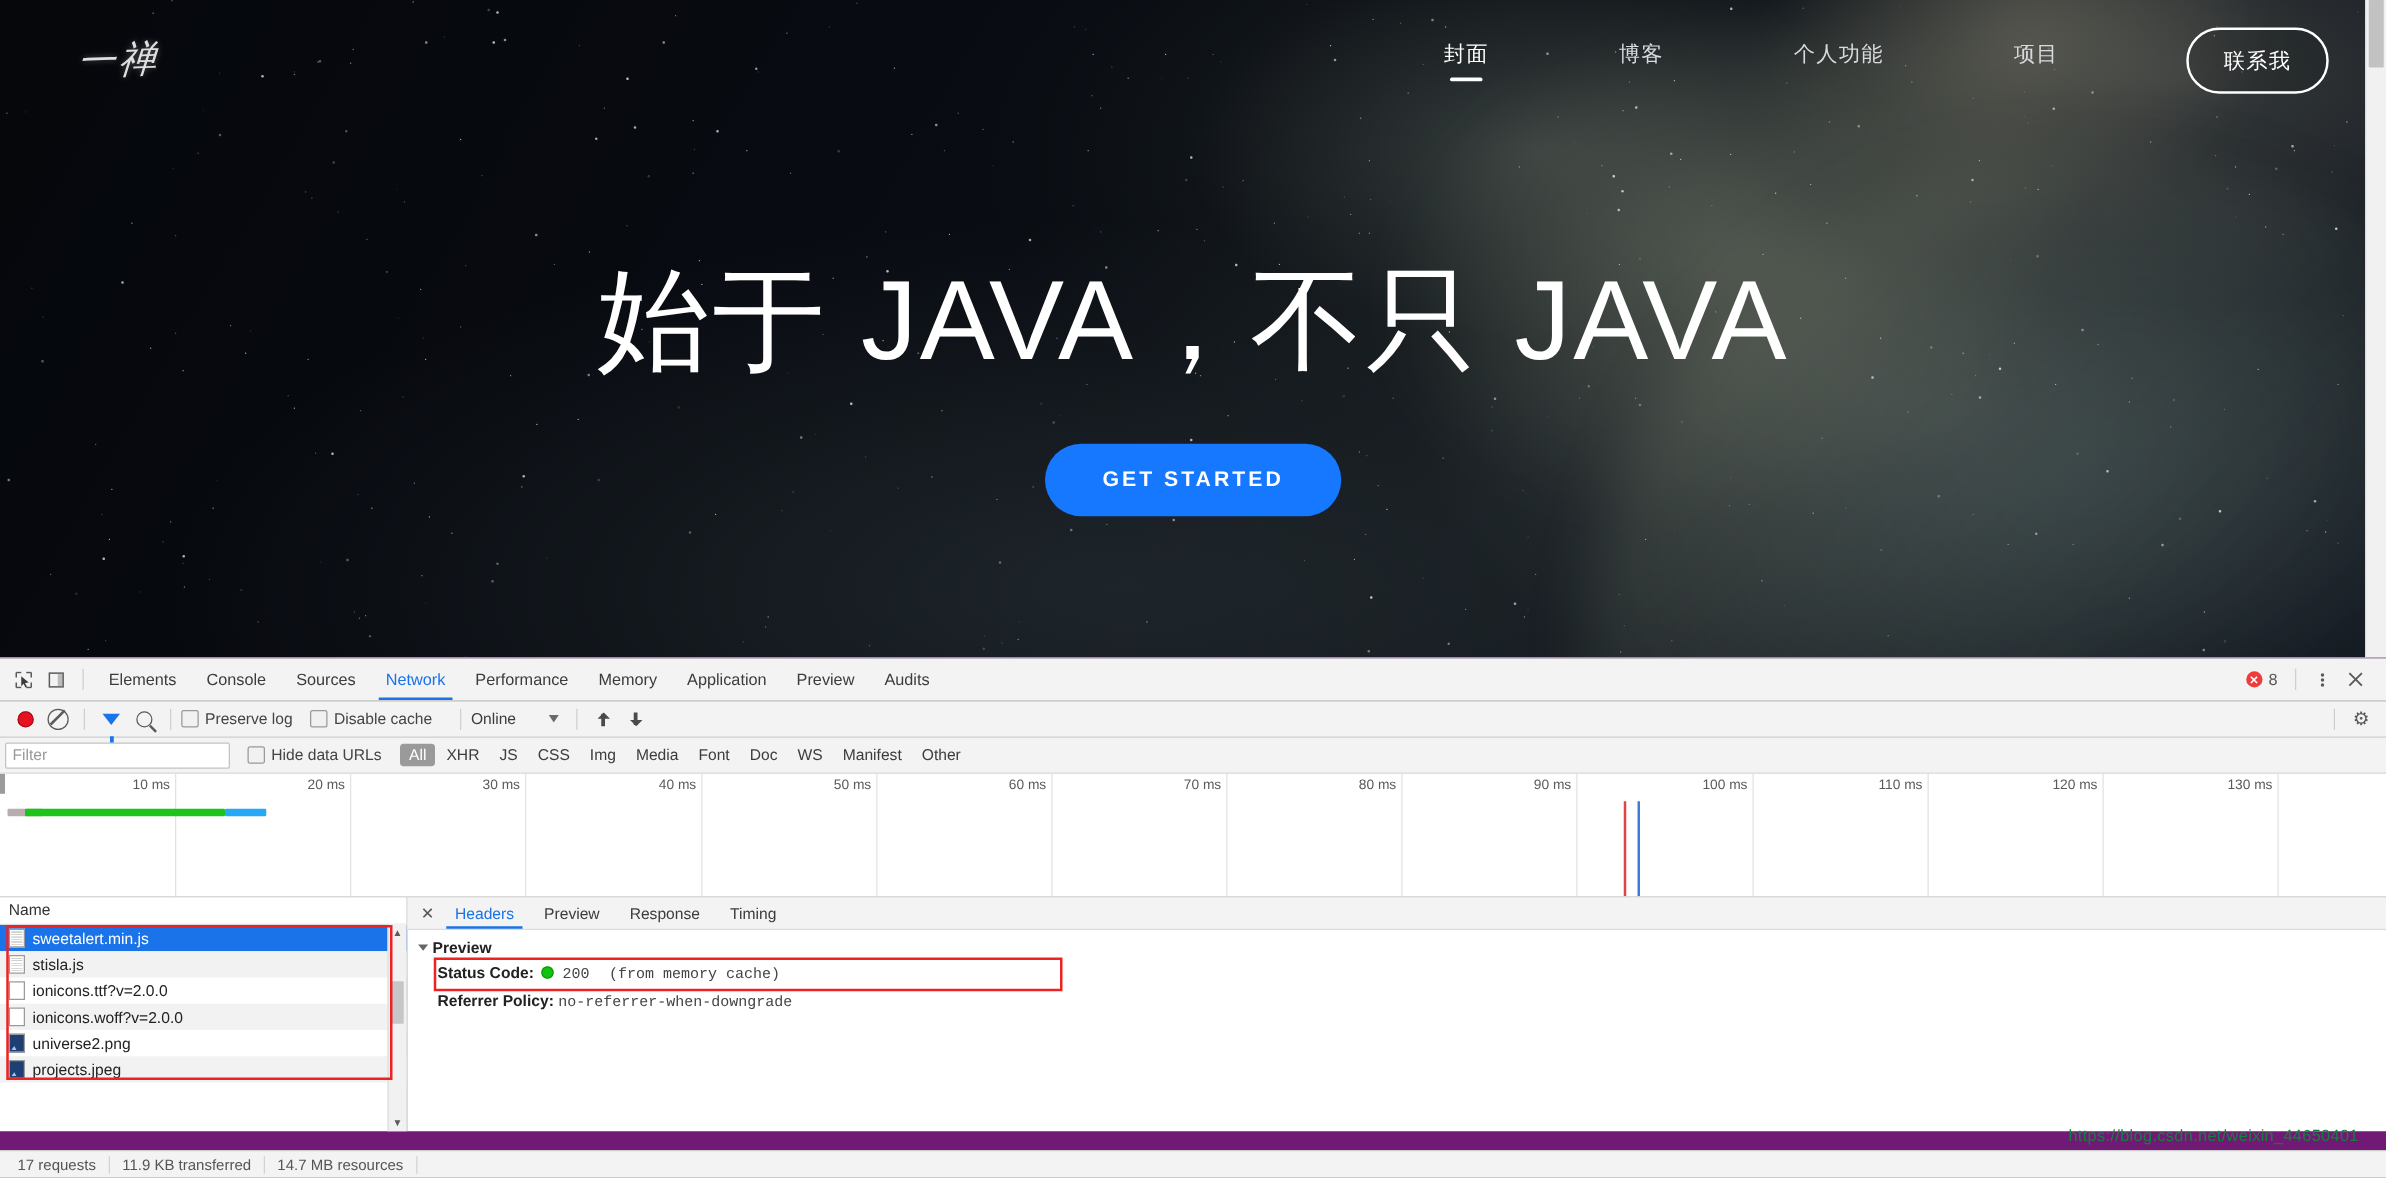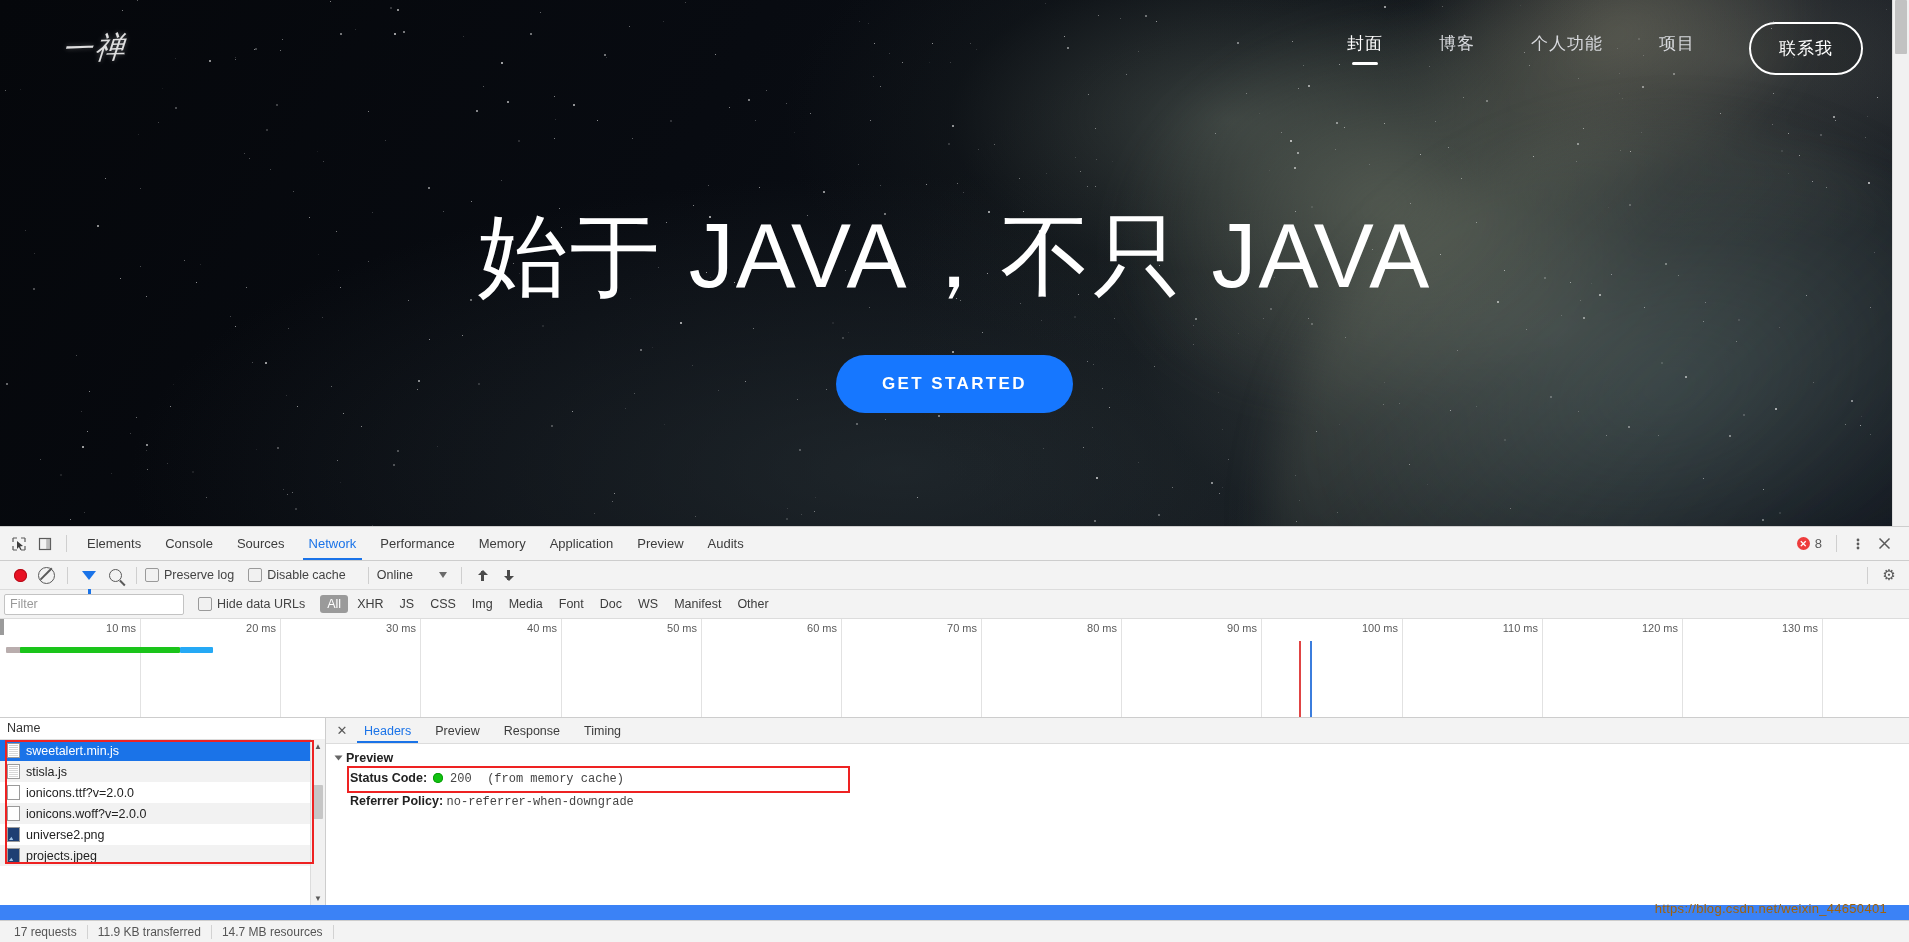--- a/index.html
+++ b/index.html
@@ -43,21 +43,21 @@
   .nav{
     position:absolute;left:0;top:0;width:1909px;height:96px;
     display:flex;align-items:center;z-index:5;
   }
   .logo{
     margin-left:62px;color:#f2f2f2;font-family:"Liberation Serif",serif;
     font-size:30px;font-style:italic;letter-spacing:3px;
     opacity:.92;transform:skewX(-6deg) rotate(-2deg);
     text-shadow:0 0 5px rgba(255,255,255,.35);
   }
-  .nav-right{margin-left:auto;margin-right:46px;display:flex;align-items:center;}
+  .nav-right{margin-left:auto;margin-right:46px;display:flex;align-items:center;gap:48px;}
   .nav-item{
     position:relative;color:#d8dade;font-size:17px;margin:0 28px;
     letter-spacing:1px;cursor:pointer;padding-bottom:10px;
   }
   .nav-item.active{color:#ffffff;}
   .nav-item.active::after{
     content:"";position:absolute;left:50%;transform:translateX(-50%);
     bottom:0;width:26px;height:3px;background:#ffffff;border-radius:2px;
   }
   .contact-btn{
@@ -87,21 +87,21 @@
     position:absolute;right:0;top:0;width:16px;height:526px;background:#f1f1f1;
     border-left:1px solid #dcdcdc;z-index:6;
   }
   .page-scrollbar .thumb{position:absolute;top:0;left:2px;width:12px;height:54px;background:#c2c2c2;border-radius:1px;}
   .page-scrollbar .arrow{position:absolute;left:0;width:16px;height:16px;display:flex;align-items:center;justify-content:center;color:#666;font-size:8px;}
   .page-scrollbar .arrow.up{top:0;}
 
   
   .devtools{
     position:absolute;left:0;top:526px;width:1909px;height:416px;
-    background:#3b82f6;border-top:1px solid #cdcdcd;
+    background:#701a75;border-top:1px solid #cdcdcd;
     font-size:12px;color:#333;
   }
 
   .dt-tabbar{
     height:33px;border-bottom:1px solid #cdcdcd;background:#f3f3f3;
     display:flex;align-items:center;padding:0 6px;
   }
   .dt-ico{
     width:26px;height:26px;display:flex;align-items:center;justify-content:center;
     cursor:pointer;color:#5a5a5a;
@@ -239,21 +239,21 @@
   .url-box{position:absolute;border:2px solid #ee2222;pointer-events:none;}
 
   .dt-status{
     position:absolute;left:0;bottom:0;width:1909px;height:22px;background:#f3f3f3;
     border-top:1px solid #cdcdcd;display:flex;align-items:center;font-size:12px;color:#555;
   }
   .dt-status .seg{padding:0 10px;border-right:1px solid #d2d2d2;}
   .dt-status .seg:first-child{padding-left:14px;}
 
   .watermark{
-    position:absolute;right:22px;bottom:26px;color:#a16207;font-size:13px;z-index:9;
+    position:absolute;right:22px;bottom:26px;color:#15803d;font-size:13px;z-index:9;
     letter-spacing:.3px;pointer-events:none;
   }
 </style>
 </head>
 <body>
 
 <div class="app">
 
   <div class="hero">
     <div class="nebula"></div>

